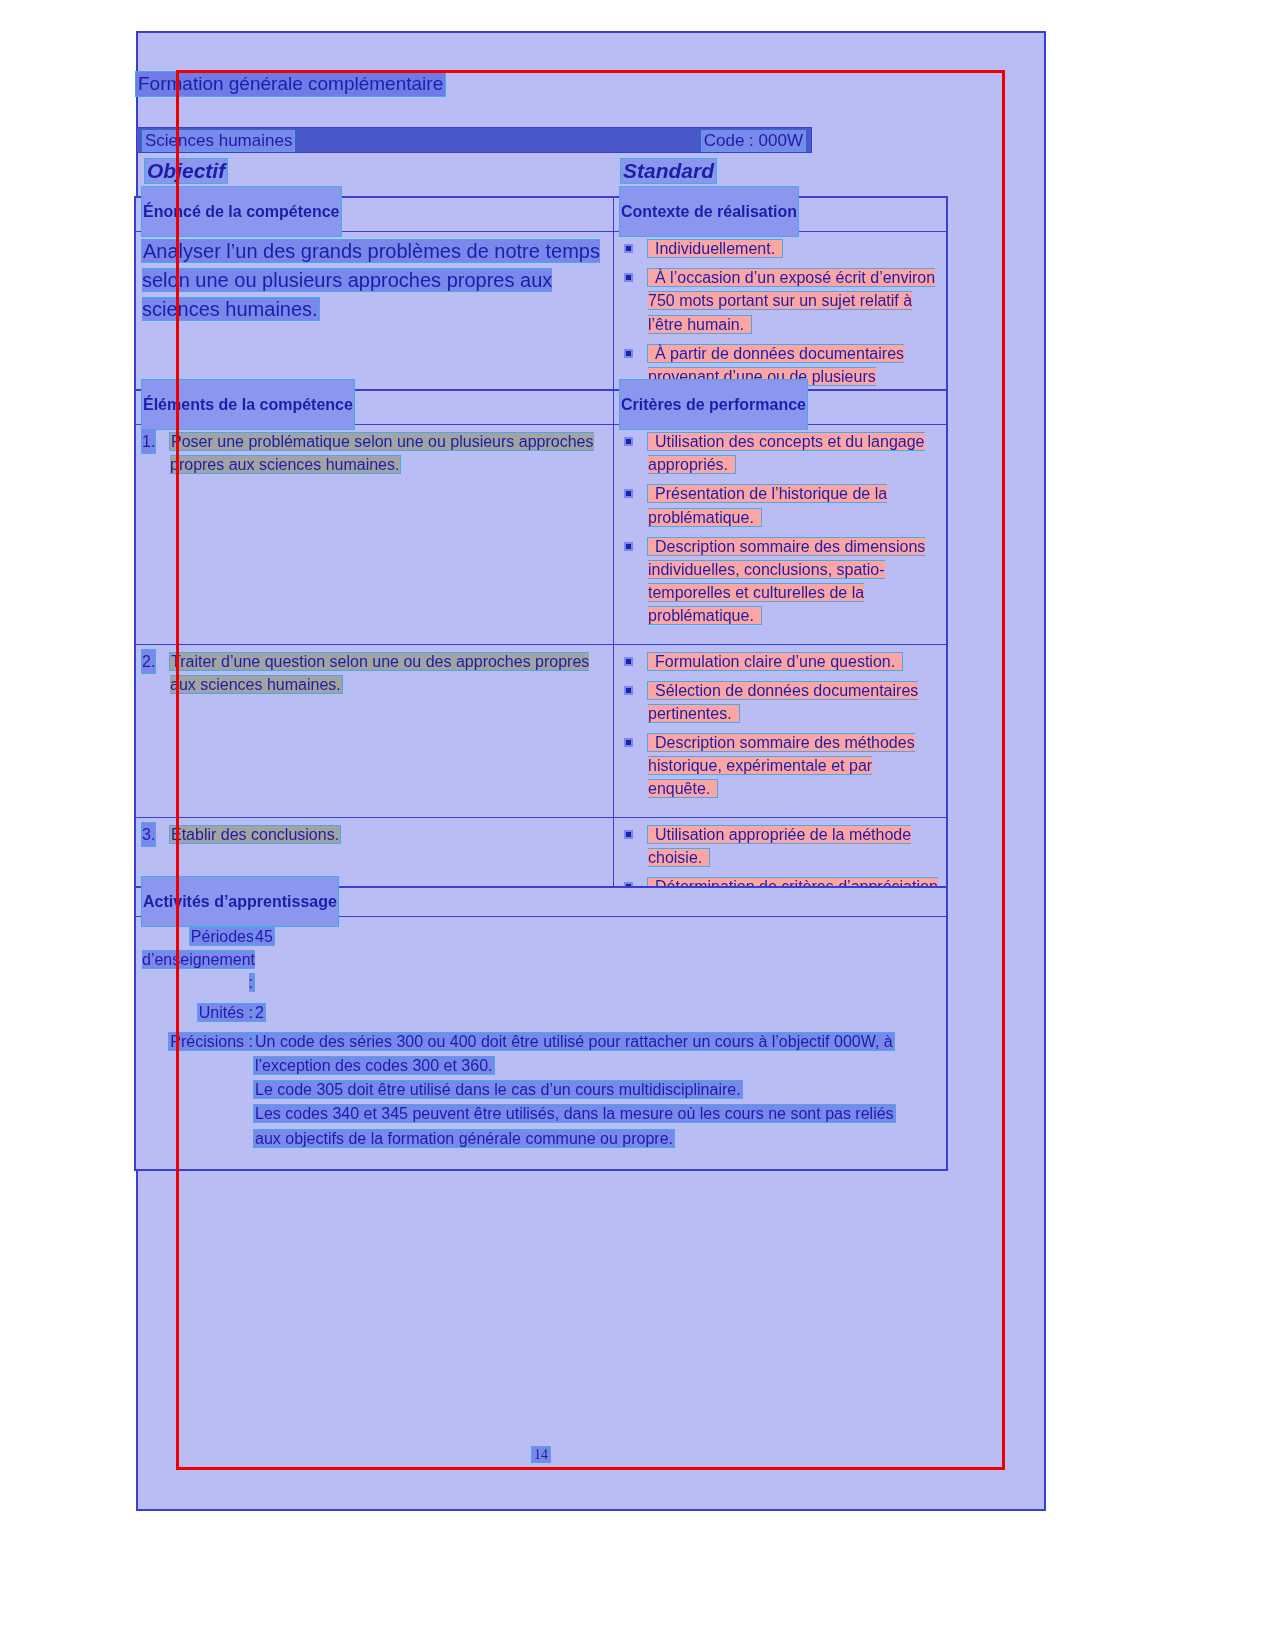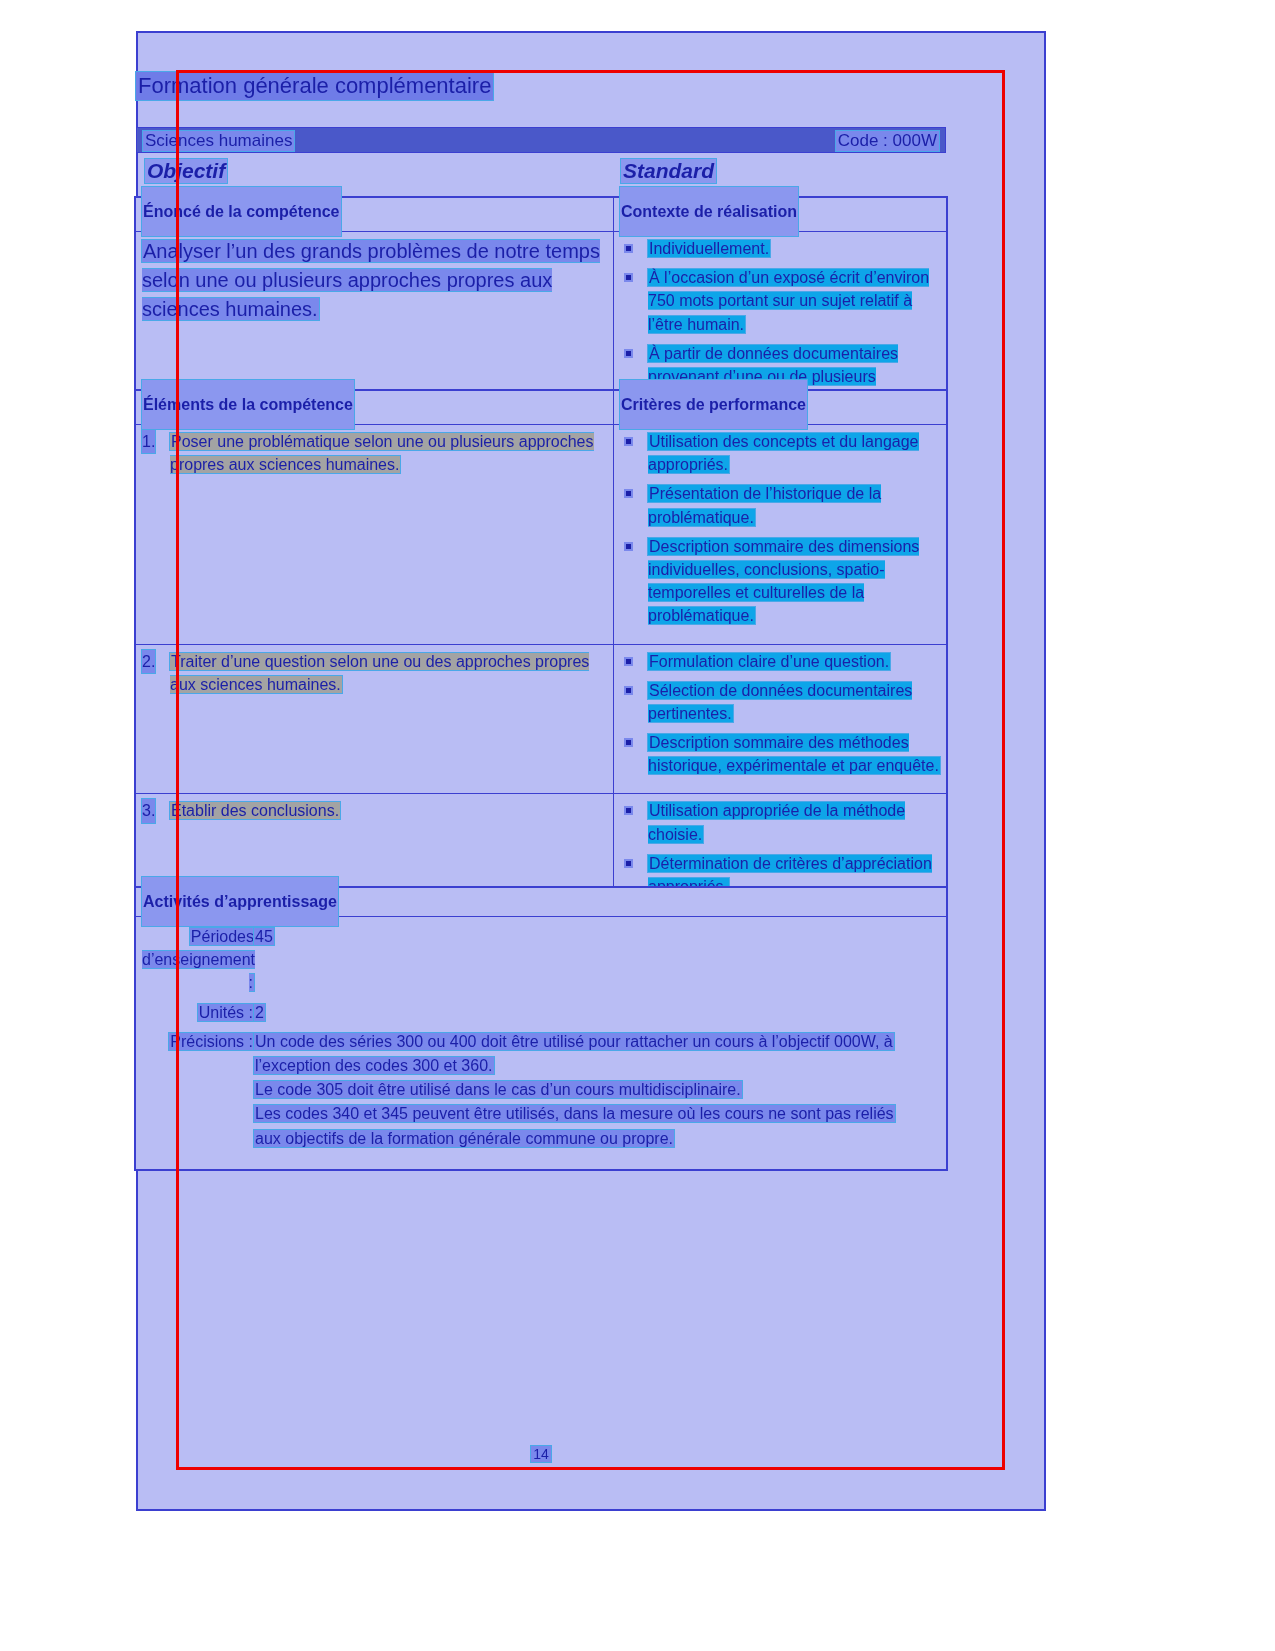--- a/index.html
+++ b/index.html
@@ -45,33 +45,33 @@
     left: 136px;
     top: 31px;
     width: 910px;
     box-sizing: border-box;
     padding: 0;
   }
   .doc-title {
     position: absolute;
     left: 0px;
     top: 41px;
-    font-size: 22px;
+    font-size: 19px;
     color: #1b1fa8;
     background: #6f7ce8;
     box-shadow: 0 0 0 1px #4aa8e8;
     padding: 1px 2px;
     white-space: nowrap;
   }
   
   .course-bar {
     position: absolute;
     left: 0px;
     top: 96px;
-    width: 810px;
+    width: 676px;
     height: 26px;
     background: #4a58c9;
     box-sizing: border-box;
     border: 1px solid #3b3fd0;
   }
   .course-bar .course-name {
     position: absolute;
     left: 6px;
     top: 3px;
     font-size: 17px;
@@ -188,23 +188,23 @@
     content: "";
     position: absolute;
     left: 6px;
     top: 9px;
     width: 5px;
     height: 5px;
     background: #1b1fa8;
     box-shadow: 0 0 0 2px #7a88ec;
   }
   ul.bul li span.t {
-    background: #0ea5e9;
-    box-shadow: 0 0 0 1px #4aa8e8;
-    padding: 0 1px;
+    background: #fca5a5;
+    box-shadow: 0 0 0 1px #4aa8e8;
+    padding: 0 7px;
   }
   ol.num {
     list-style: none;
     margin: 0;
     padding: 0;
   }
   ol.num li {
     position: relative;
     padding-left: 28px;
     margin-bottom: 4px;
@@ -261,20 +261,21 @@
     width: 810px;
     text-align: center;
     top: 1415px;
     font-size: 14px;
     color: #1b1fa8;
   }
   .page-number span {
     background: #7a88ec;
     box-shadow: 0 0 0 1px #4aa8e8;
     padding: 0 2px;
+    font-family: Liberation Serif, serif;
   }
 </style>
 </head>
 <body>
 
 <div id="page">
 
   <div id="page-region"></div>
 
   <div class="content">

